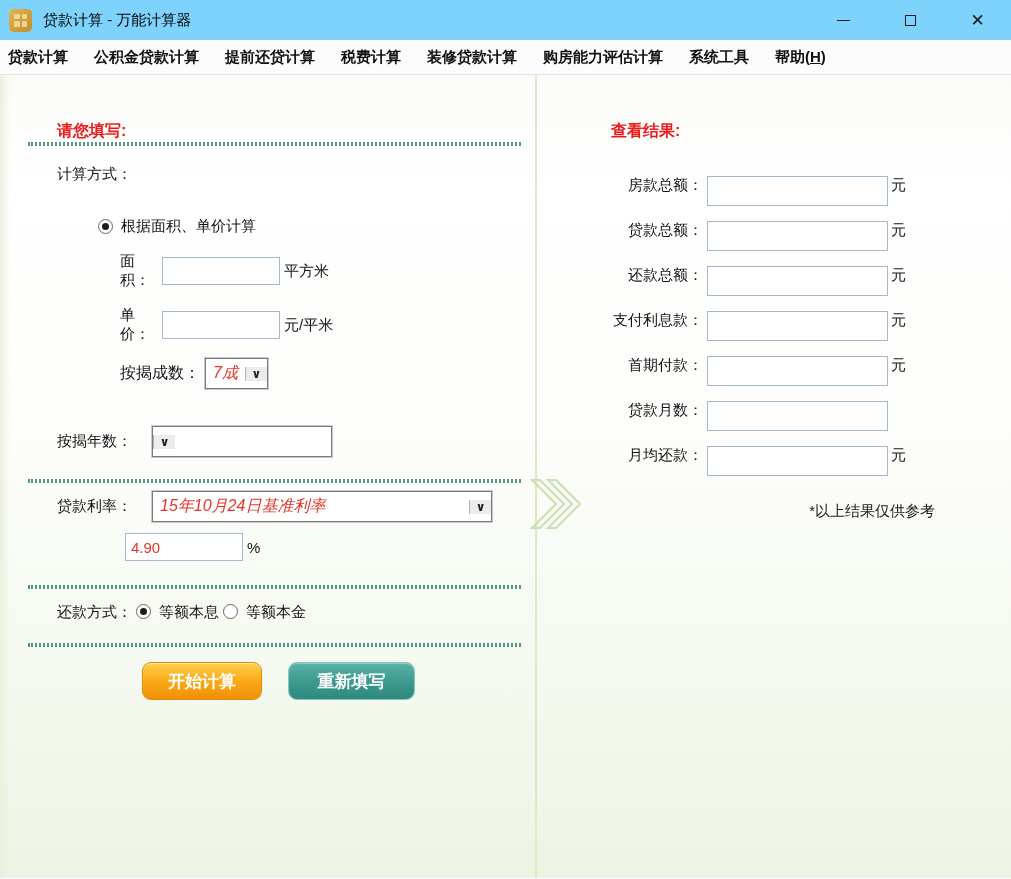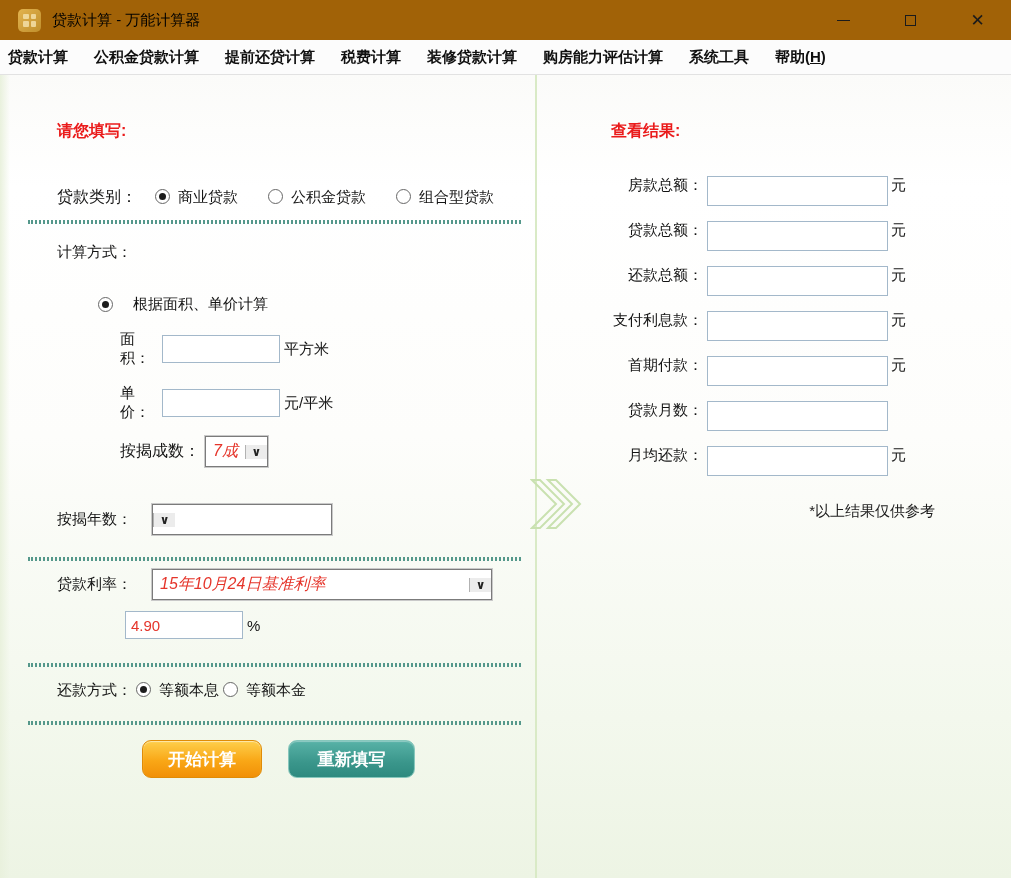--- a/index.html
+++ b/index.html
@@ -2,21 +2,21 @@
 <html><head>
 <meta charset="utf-8">
 <style>
   * { box-sizing: border-box; margin: 0; padding: 0; }
   html,body { width:1011px; height:879px; }
   body {
     font-family: "Liberation Sans", "DejaVu Sans", sans-serif;
     color:#141414; background:#fff; overflow:hidden;
   }
   
-  .titlebar { height:40px; display:flex; align-items:center; background:#a16207; padding-left:18px; }
+  .titlebar { height:40px; display:flex; align-items:center; background:#7dd3fc; padding-left:9px; }
   .app-icon { width:23px; height:23px; border-radius:5px;
     background:linear-gradient(135deg,#e2b34f,#c08f2c); flex:0 0 auto;
     display:grid; grid-template-columns:1fr 1fr; grid-template-rows:1fr 1fr; gap:2px; padding:5px; }
   .app-icon i { background:#f3dfa8; opacity:.85; border-radius:1px; }
   .title-text { font-size:15px; margin-left:11px; color:#000; }
   .win-controls { margin-left:auto; display:flex; height:100%; }
   .win-btn { width:67px; height:100%; display:flex; align-items:center; justify-content:center;
     background:transparent; border:none; cursor:default; }
   .glyph-min { width:13px; height:0; border-top:1.4px solid #1b1b1b; display:block; }
   .glyph-max { width:11px; height:11px; border:1.4px solid #1b1b1b; display:block; }
@@ -148,29 +148,26 @@
   <div class="chevrons">
     <svg width="52" height="56" viewBox="0 0 52 56">
       <path d="M2 4 L26 28 L2 52 L10 52 L34 28 L10 4 Z" fill="none" stroke="#c9e1b0" stroke-width="2"></path>
       <path d="M18 4 L42 28 L18 52 L26 52 L50 28 L26 4 Z" fill="none" stroke="#c9e1b0" stroke-width="2"></path>
     </svg>
   </div>
 
   <div class="left-panel">
     <div class="panel-heading">请您填写:</div>
 
-    <div class="loan-type-row">
-      <span class="row-label">贷款类别：</span><label class="opt opt-inline"><span class="radio checked"></span><span>商业贷款</span></label><label class="opt opt-inline"><span class="radio"></span><span>公积金贷款</span></label><label class="opt"><span class="radio"></span><span>组合型贷款</span></label>
-    </div>
 
     <div class="sep mt-sep1"></div>
 
     <div class="calc-label">计算方式：</div>
 
-    <label class="inline-row row-area-radio opt-inline" style="gap:12px;">
+    <label class="inline-row row-area-radio opt-inline" style="gap:0;">
       <span class="radio checked"></span>
       <span>根据面积、单价计算</span>
     </label>
 
     <div class="field-row row-area">
       <span class="f-label">面积：</span>
       <input class="input-sm" value="" style="">
       <span class="suffix">平方米</span>
     </div>
 

